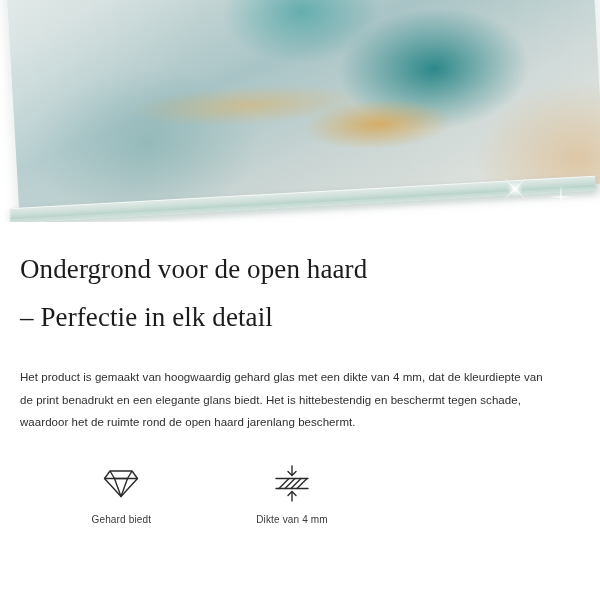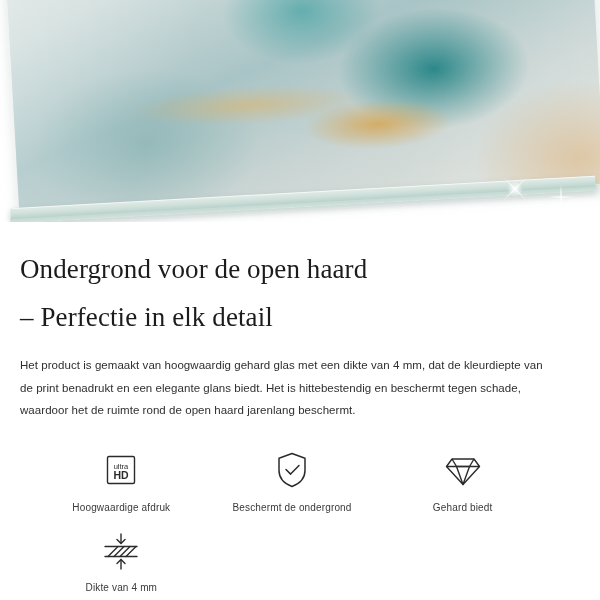--- a/index.html
+++ b/index.html
@@ -173,21 +173,21 @@
     color: #1c1c1c;
     font-weight: 400;
     margin: 18px 0 0 0;
     letter-spacing: .1px;
   }
   .headline .line2 {
     display: block;
     margin-top: 13px;
   }
   .body-copy {
-    margin: 20px 0 0 0;
+    margin: 32px 0 0 0;
     font-size: 11.5px;
     line-height: 1.95;
     color: #2f2f2f;
     max-width: 528px;
     letter-spacing: .05px;
   }
 
   
   .features {
     margin-top: 26px;
@@ -240,40 +240,21 @@
   <div class="content">
     <h1 class="headline">
       <span>Ondergrond voor de open haard</span>
       <span class="line2">– Perfectie in elk detail</span>
     </h1>
     <p class="body-copy">Het product is gemaakt van hoogwaardig gehard glas met een dikte van 4 mm, dat de kleurdiepte van de print benadrukt en een elegante glans biedt. Het is hittebestendig en beschermt tegen schade, waardoor het de ruimte rond de open haard jarenlang beschermt.</p>
 
     <div class="features">
 
 
-      <div class="feature">
-        <div class="feature-icon">
-          <svg width="40" height="40" viewBox="0 0 40 40">
-            <rect x="6.5" y="6.5" width="27" height="27" rx="1.5" fill="none" stroke="#2b2b2b" stroke-width="1.4"></rect>
-            <text x="20" y="18.5" text-anchor="middle" font-family="Liberation Sans, sans-serif" font-size="7.5" fill="#2b2b2b">ultra</text>
-            <text x="20" y="29" text-anchor="middle" font-family="Liberation Sans, sans-serif" font-size="10.5" font-weight="bold" fill="#2b2b2b">HD</text>
-          </svg>
-        </div>
-        <div class="feature-label">Hoogwaardige afdruk</div>
-      </div>
-
-      <div class="feature">
-        <div class="feature-icon">
-          <svg width="40" height="42" viewBox="0 0 40 42" fill="none" stroke="#2b2b2b" stroke-width="1.5" stroke-linecap="round" stroke-linejoin="round">
-            <path d="M20 4.5 L33 9.2 V21.5 C33 29.5 27.2 34.8 20 37.5 C12.8 34.8 7 29.5 7 21.5 V9.2 Z"></path>
-            <path d="M14 20.5 l4.6 4.6 L27 16.5"></path>
-          </svg>
-        </div>
-        <div class="feature-label">Beschermt de ondergrond</div>
-      </div>
+
 
       <div class="feature">
         <div class="feature-icon">
           <svg width="44" height="40" viewBox="0 0 44 40" fill="none" stroke="#2b2b2b" stroke-width="1.4" stroke-linejoin="round">
             <path d="M11 9 H33 L38.5 16.5 L22 34.5 L5.5 16.5 Z"></path>
             <path d="M5.5 16.5 H38.5"></path>
             <path d="M11 9 L15.5 16.5 L22 34.5 L28.5 16.5 L33 9"></path>
             <path d="M15.5 16.5 H28.5"></path>
           </svg>
         </div>

